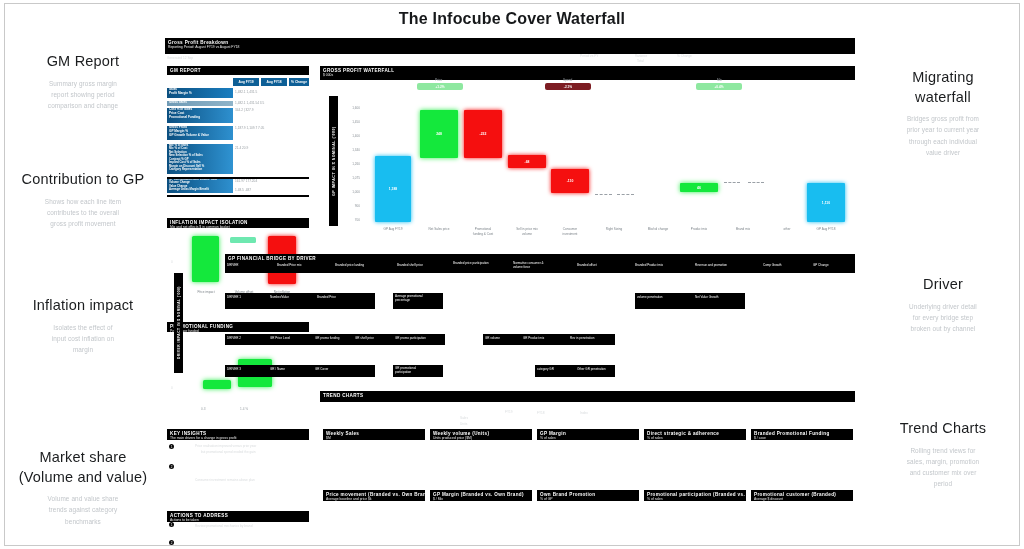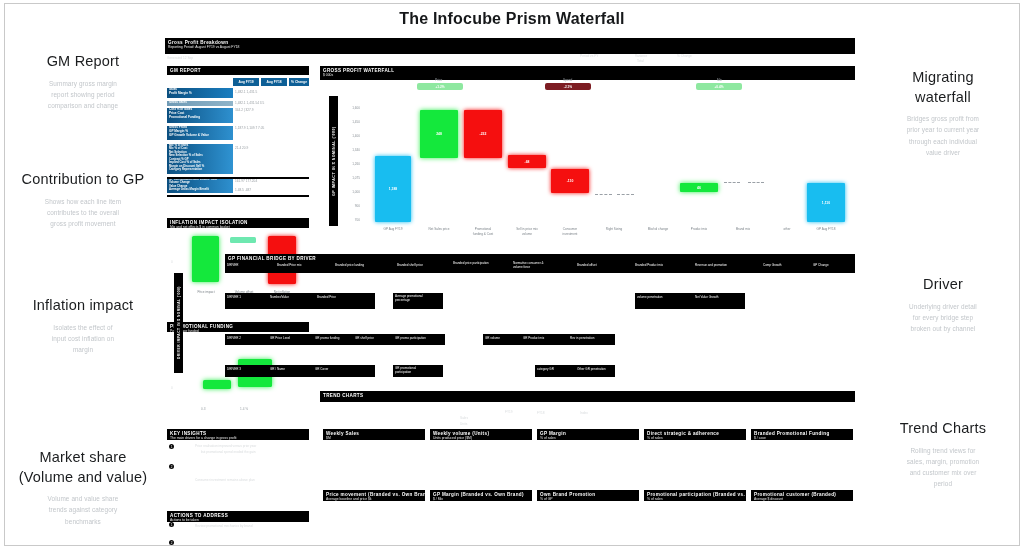--- a/index.html
+++ b/index.html
@@ -68,21 +68,21 @@
   .mbar.mint{background:#6ee8b0;}
 
   .bullet{position:absolute;width:5px;height:5px;border-radius:50%;background:#0b0b0b;
           color:#fff;font-size:3px;display:flex;align-items:center;justify-content:center;}
 </style>
 </head>
 <body>
 
 <div class="page-frame"></div>
 
-<div class="slide-title">The Infocube Prism Waterfall</div>
+<div class="slide-title">The Infocube Cover Waterfall</div>
 
 <div class="annot" style="left:-2px;top:52px;">
   <div class="a-title">GM Report</div>
   <div class="a-sub" style="white-space:pre-line;">Summary gross margin
 report showing period
 comparison and change</div>
 </div>
 <div class="annot" style="left:-2px;top:170px;">
   <div class="a-title">Contribution to GP</div>
   <div class="a-sub" style="white-space:pre-line;">Shows how each line item

